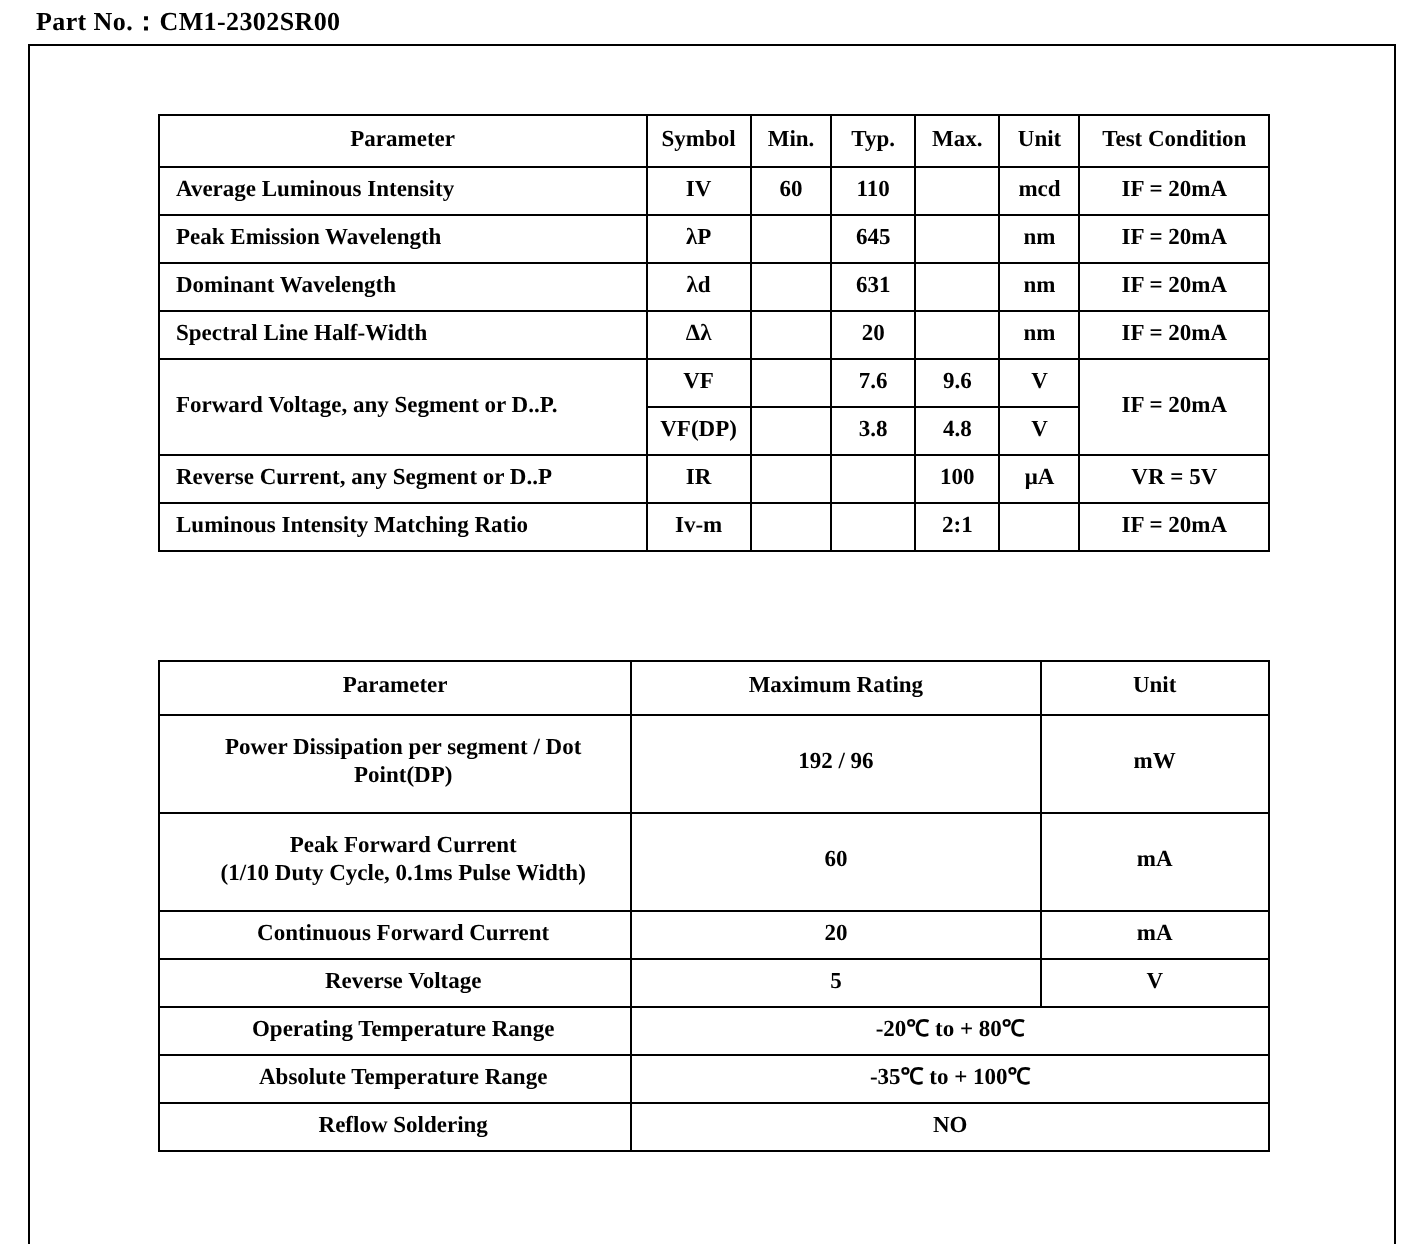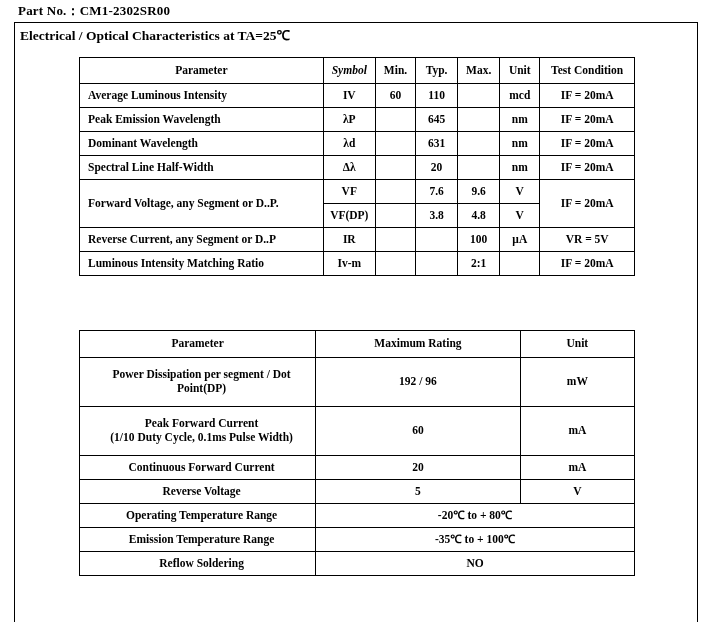--- a/index.html
+++ b/index.html
@@ -74,21 +74,21 @@
     width: 556px;
   }
   #eo-table td.param {
     text-align: left;
     padding-left: 8px;
     width: 244px;
   }
   #eo-table th.param {
     width: 244px;
   }
-  #eo-table .c-symbol { width: 52px; font-style: italic; }
+  #eo-table .c-symbol { width: 52px; }
   #eo-table .c-min { width: 40px; }
   #eo-table .c-typ { width: 42px; }
   #eo-table .c-max { width: 42px; }
   #eo-table .c-unit { width: 40px; }
   #eo-table .c-test { width: 96px; }
   #eo-table tr { height: 24px; }
   #eo-table tr.hdr { height: 26px; }
 
   
   #amr-table {
@@ -118,21 +118,20 @@
 </style>
 </head>
 <body>
 
 <div class="page">
 
   <div class="part-no">Part No.：CM1-2302SR00</div>
 
   <div class="outer-frame"></div>
 
-  <div class="section-title" id="title-eo">Electrical / Optical Characteristics at TA=25℃</div>
 
   <table id="eo-table">
     <tbody>
       <tr class="hdr">
         <th class="param">Parameter</th>
         <th class="c-symbol">Symbol</th>
         <th class="c-min">Min.</th>
         <th class="c-typ">Typ.</th>
         <th class="c-max">Max.</th>
         <th class="c-unit">Unit</th>
@@ -261,21 +260,21 @@
         <td>5</td>
         <td>V</td>
       </tr>
 
       <tr>
         <td class="param">Operating Temperature Range</td>
         <td colspan="2">-20℃  to + 80℃</td>
       </tr>
 
       <tr>
-        <td class="param">Emission Temperature Range</td>
+        <td class="param">Absolute Temperature Range</td>
         <td colspan="2">-35℃  to + 100℃</td>
       </tr>
 
 
       <tr>
         <td class="param">Reflow Soldering</td>
         <td colspan="2">NO</td>
       </tr>
     </tbody>
   </table>

